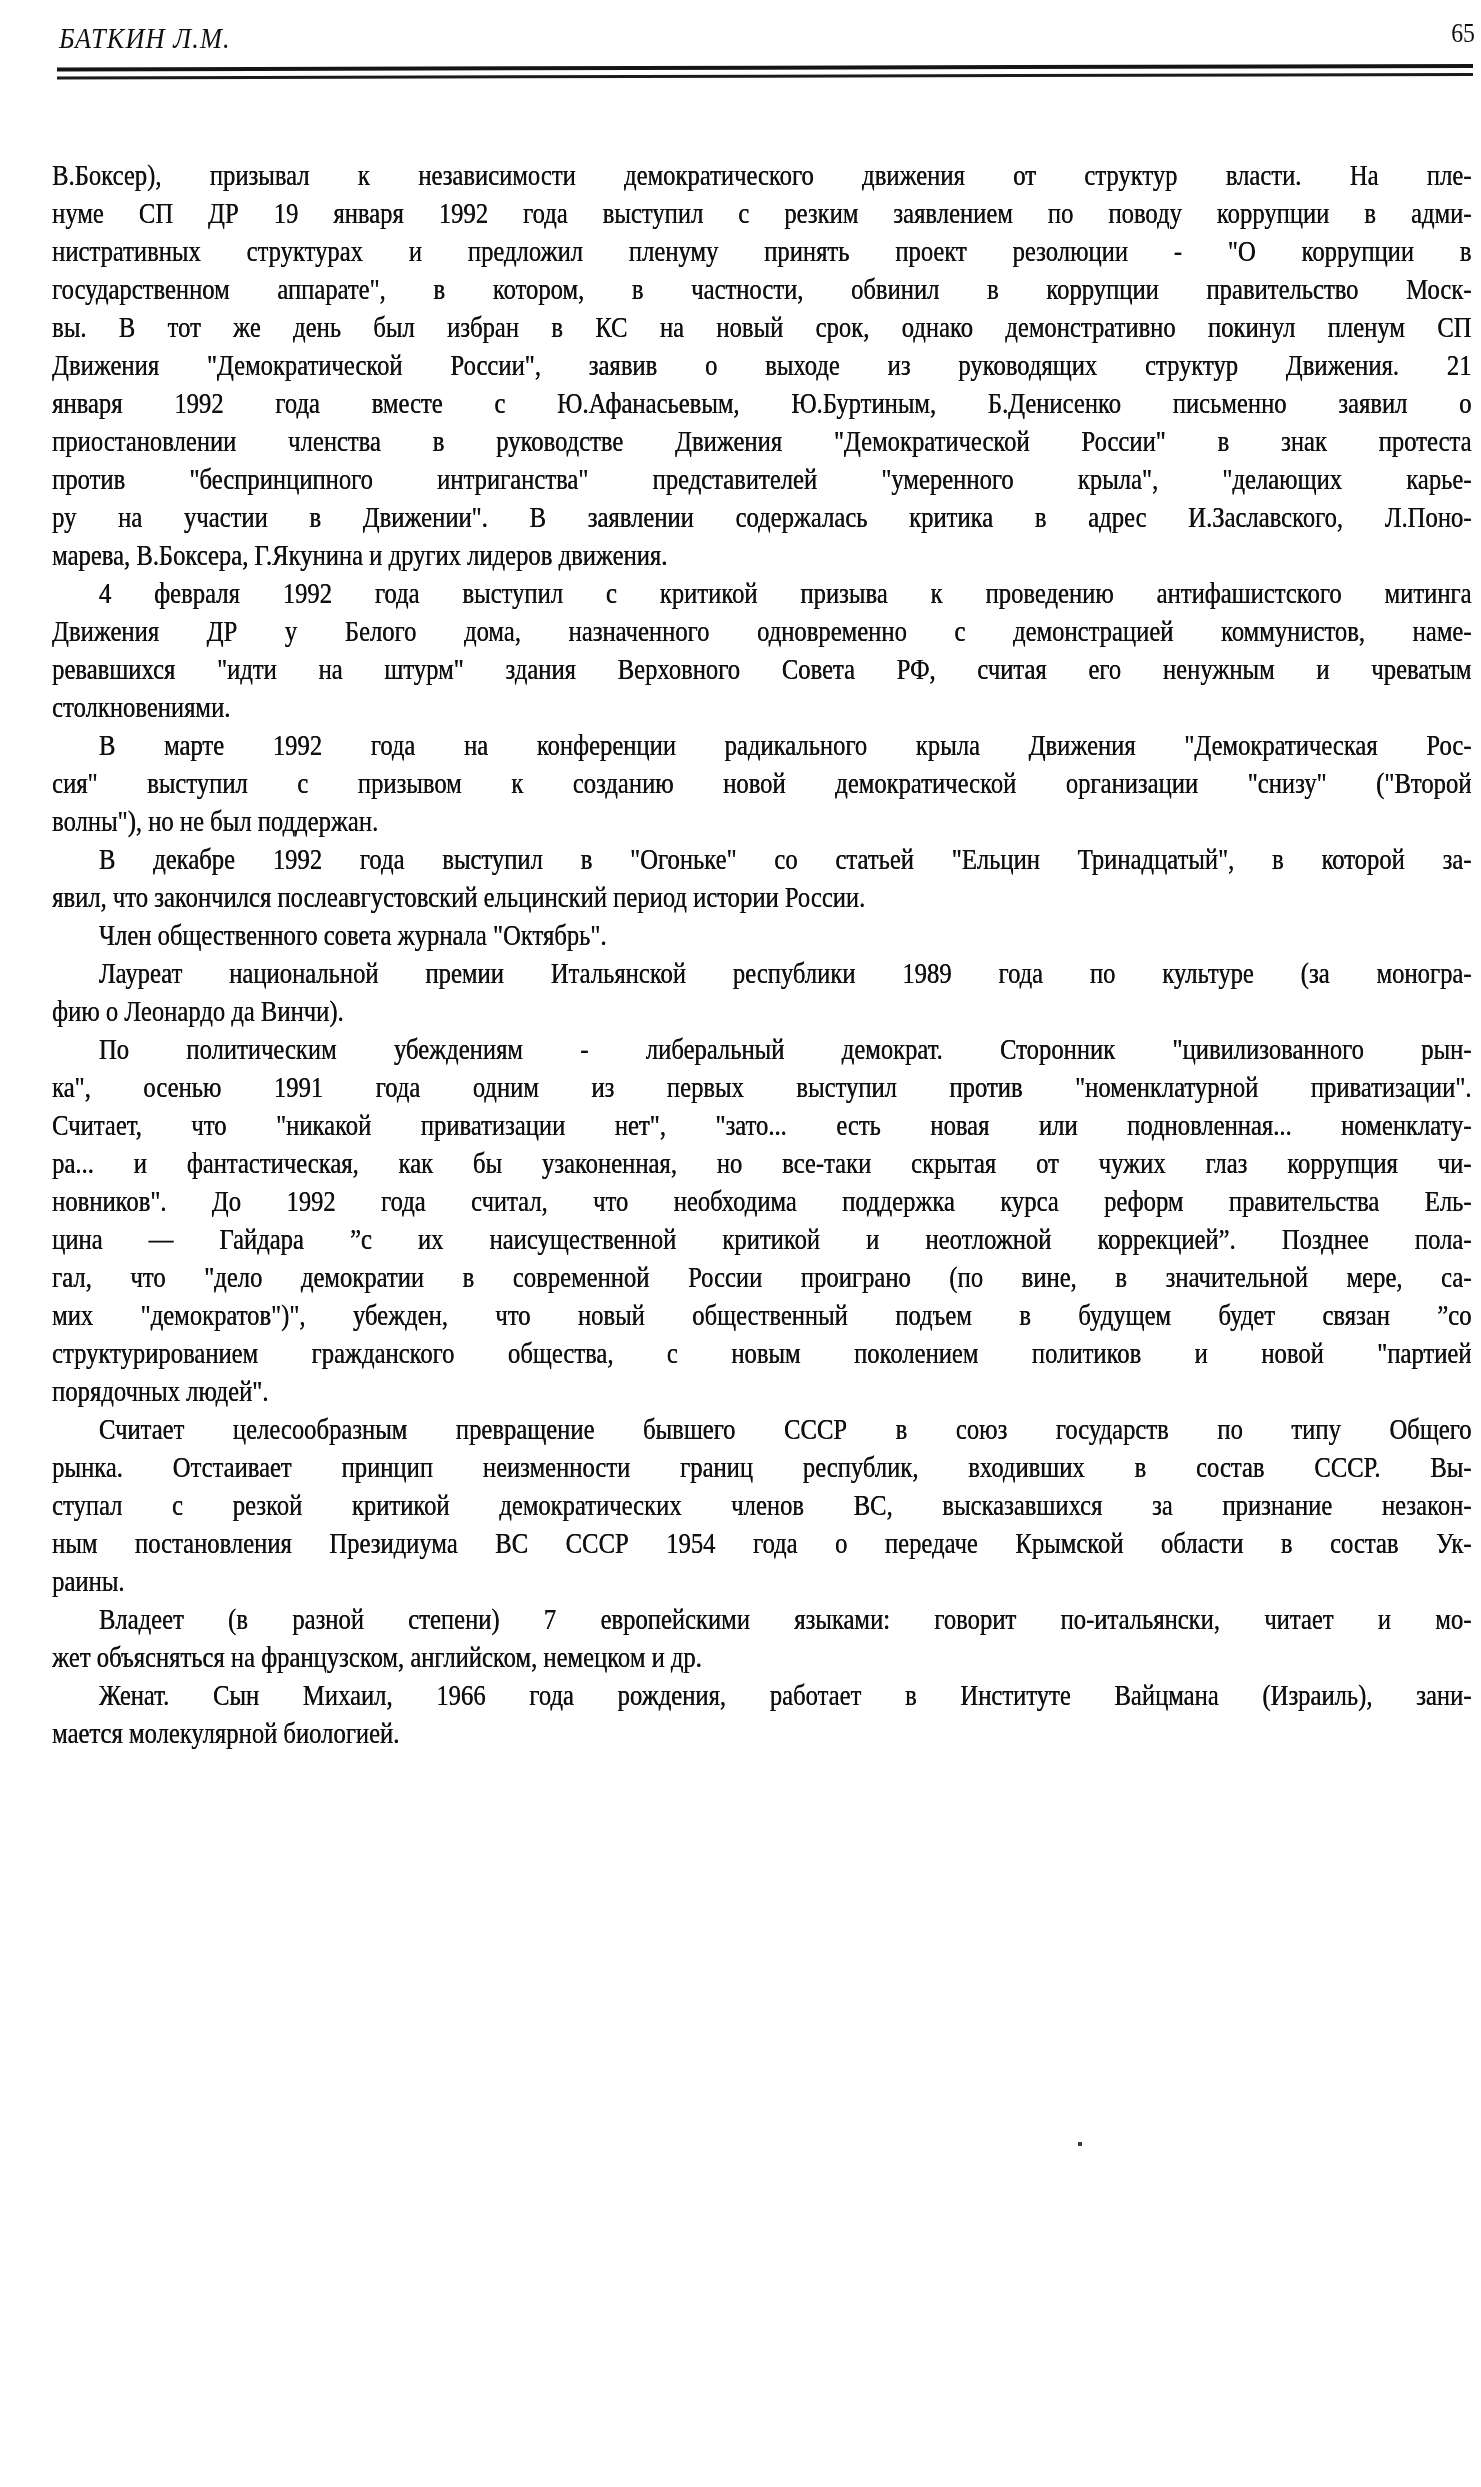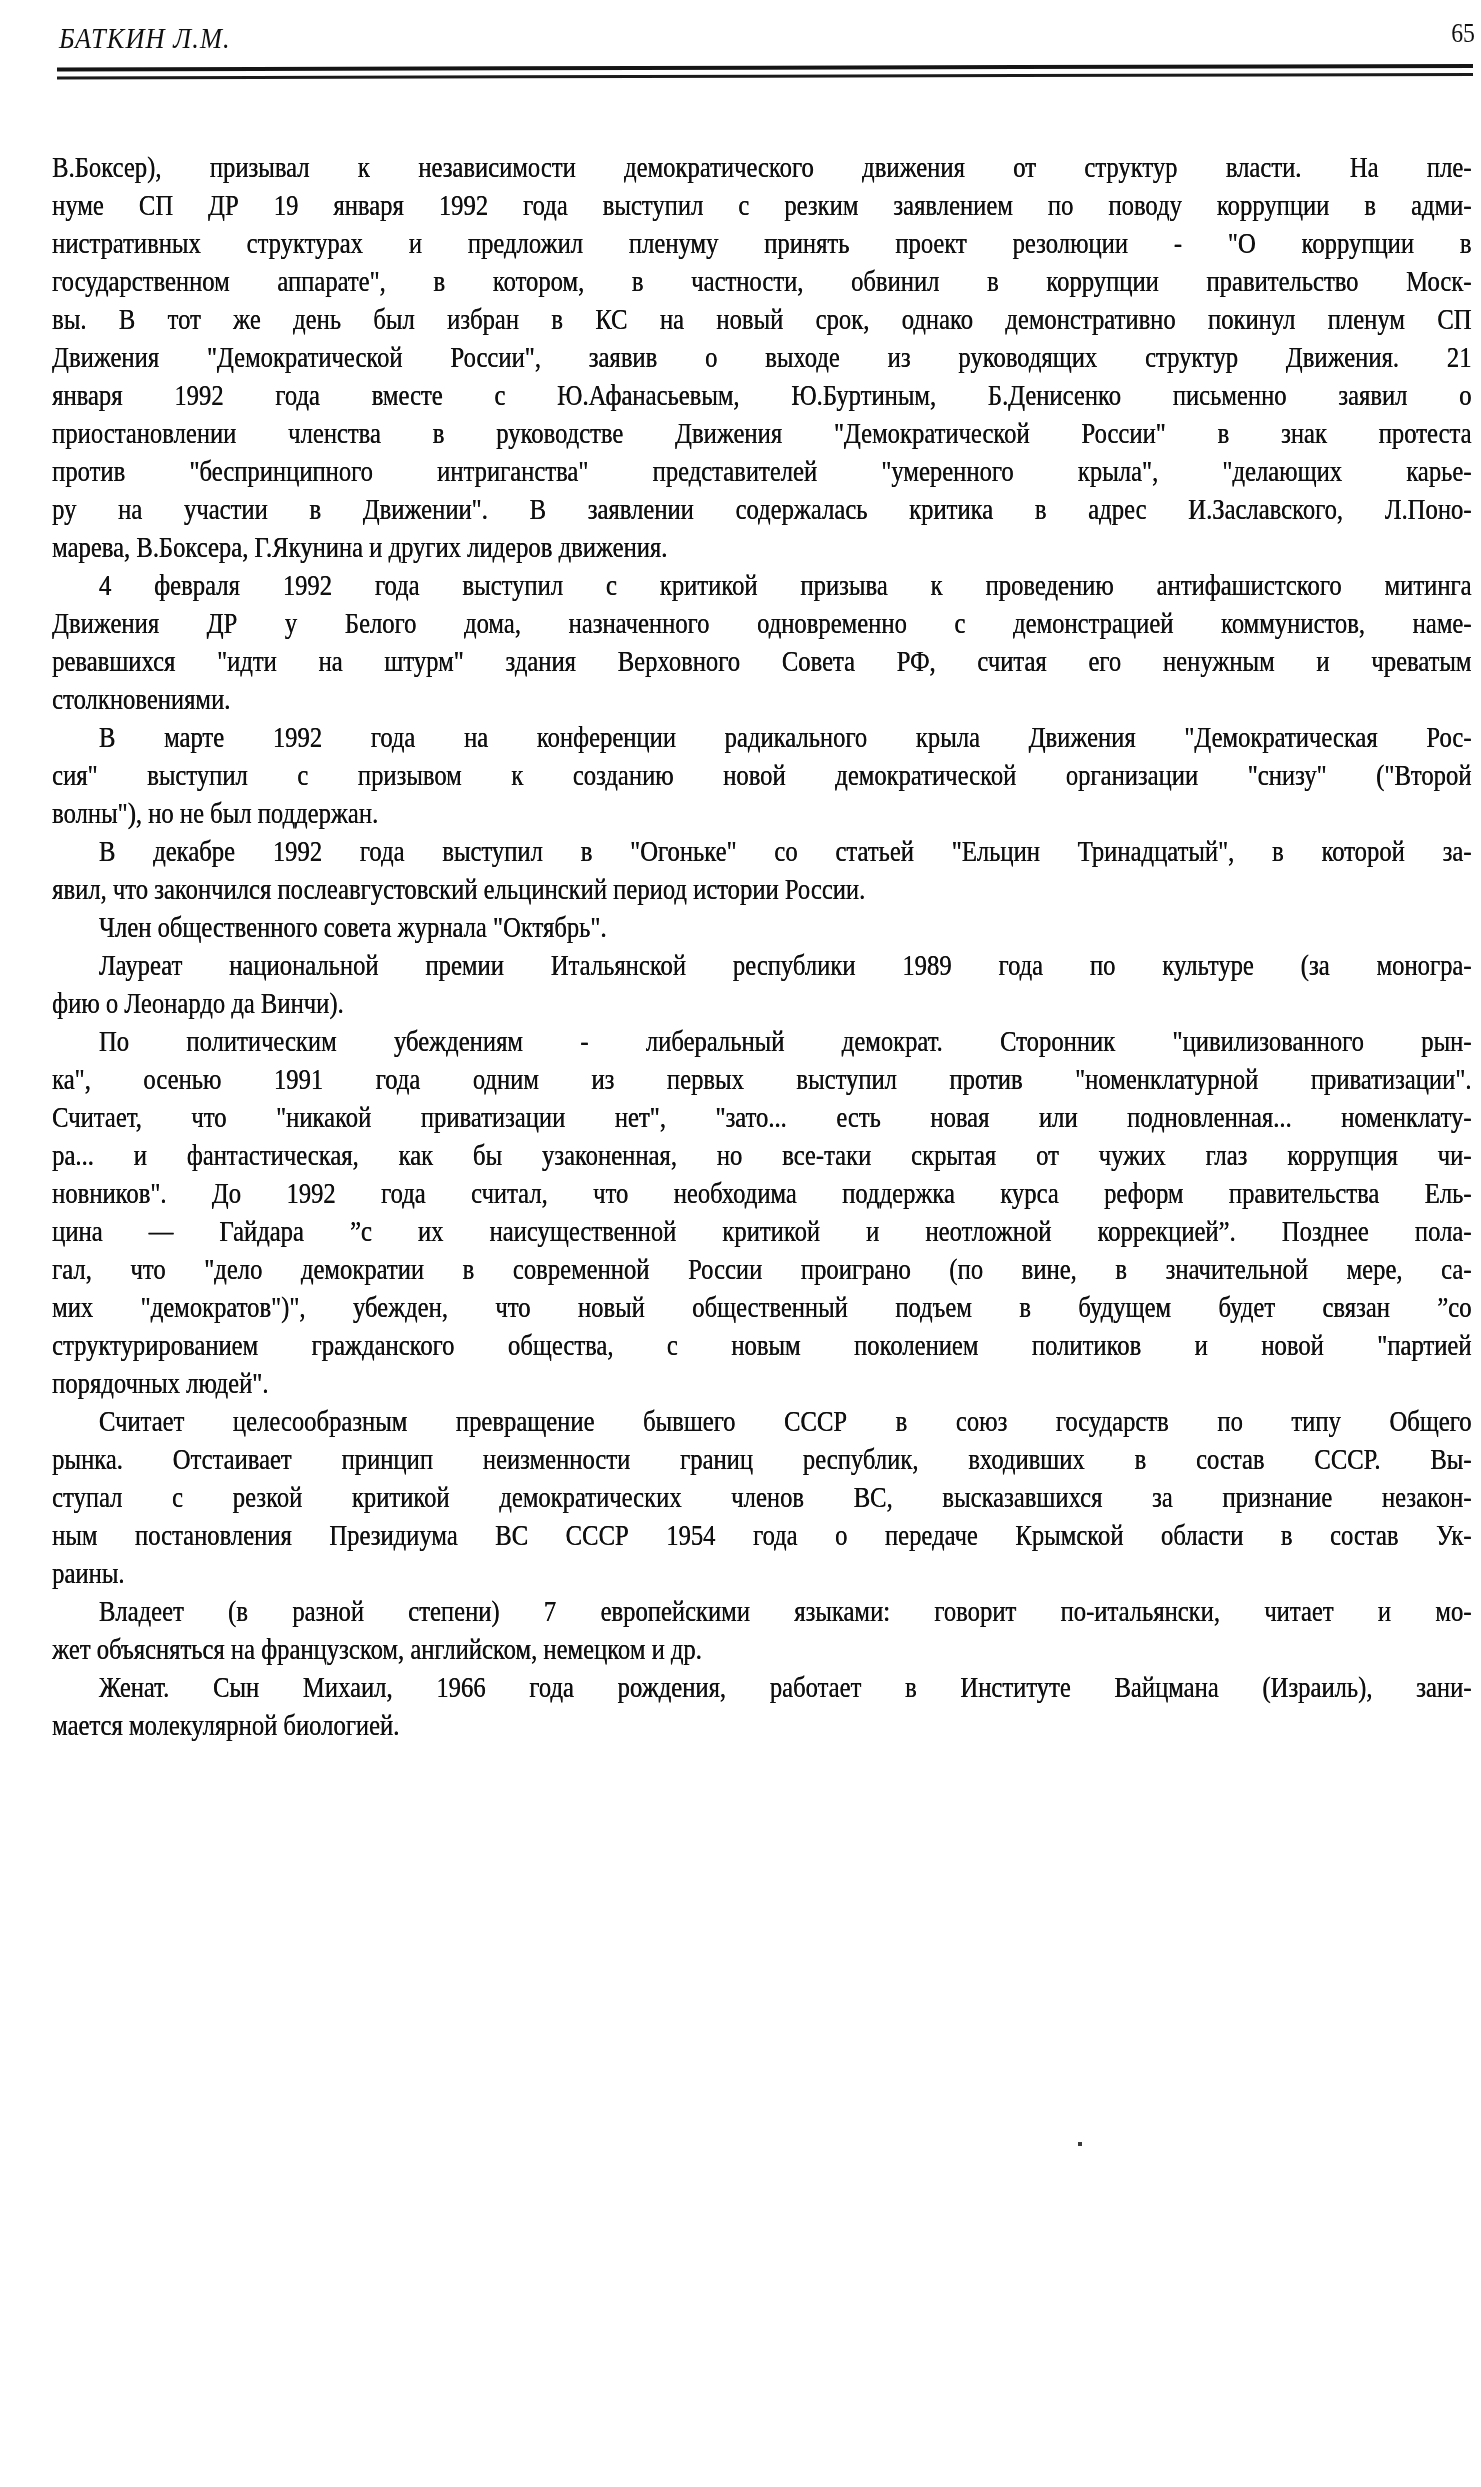--- a/index.html
+++ b/index.html
@@ -49,21 +49,21 @@
     background: #151515;
   }
   .rule .rule-bottom {
     margin-top: 4.3px;
     height: 3.7px;
     background: #1b1b1b;
   }
   .text-col {
     position: absolute;
     left: 28px;
-    top: 148px;
+    top: 156px;
     width: 1421px;
   }
   .text-inner {
     width: 1728px;
     transform: scaleX(0.8214);
     transform-origin: left top;
     font-size: 30px;
     line-height: 38px;
     text-shadow: 0.4px 0 0 currentColor; 
   }

